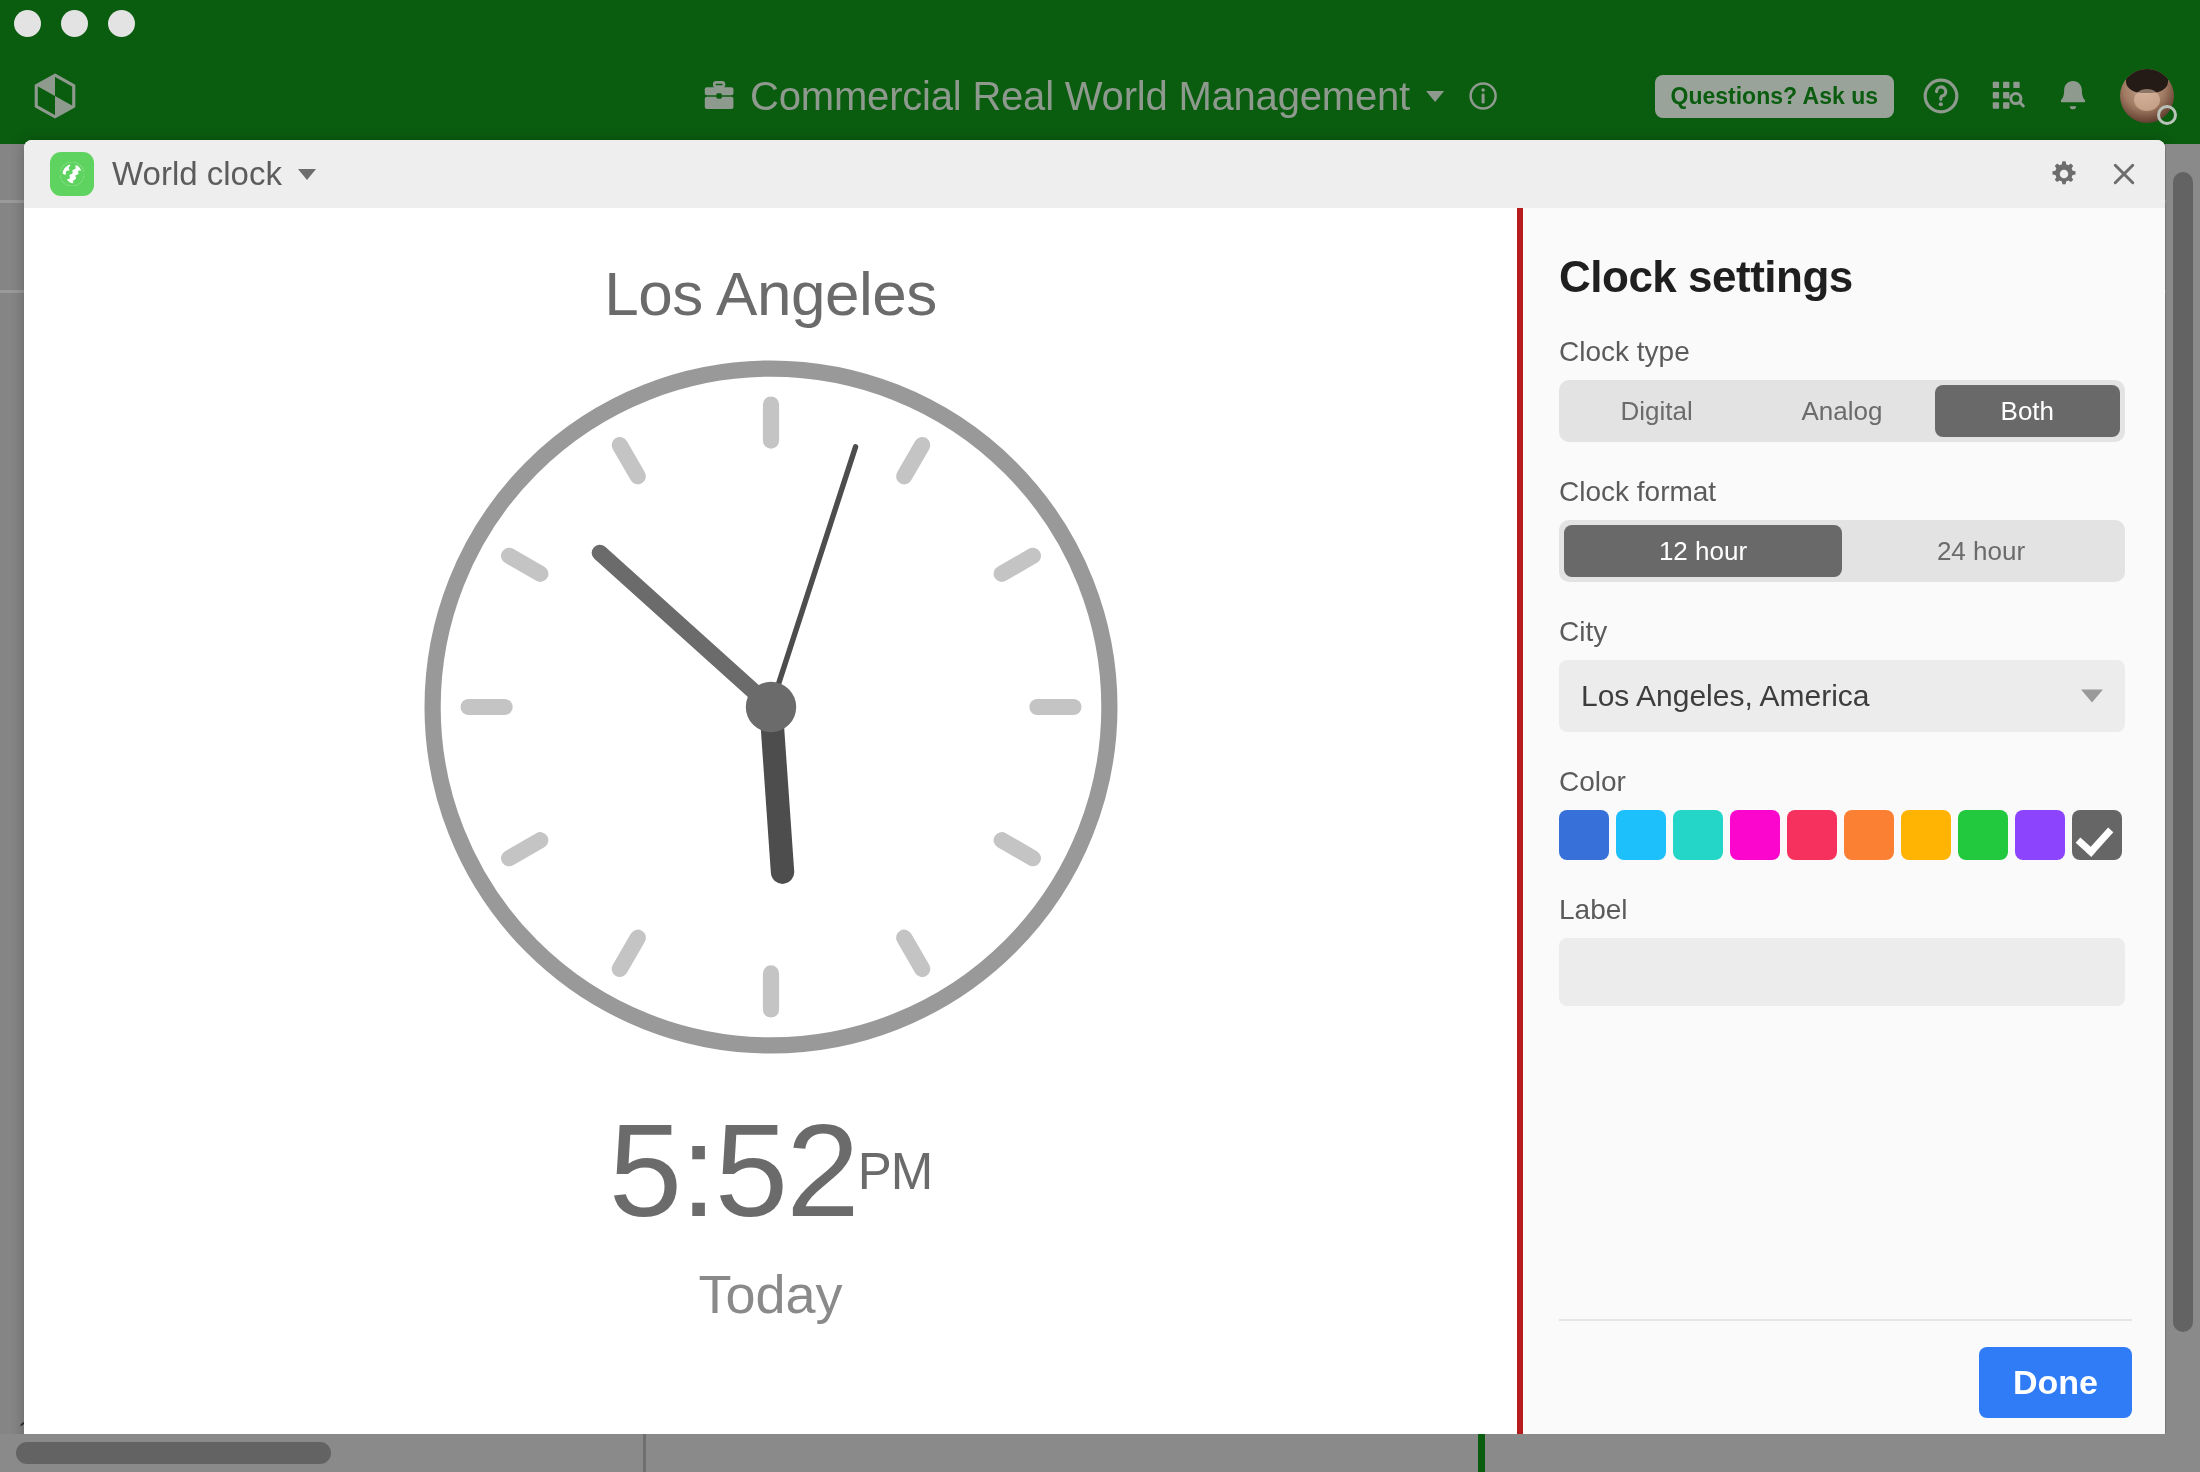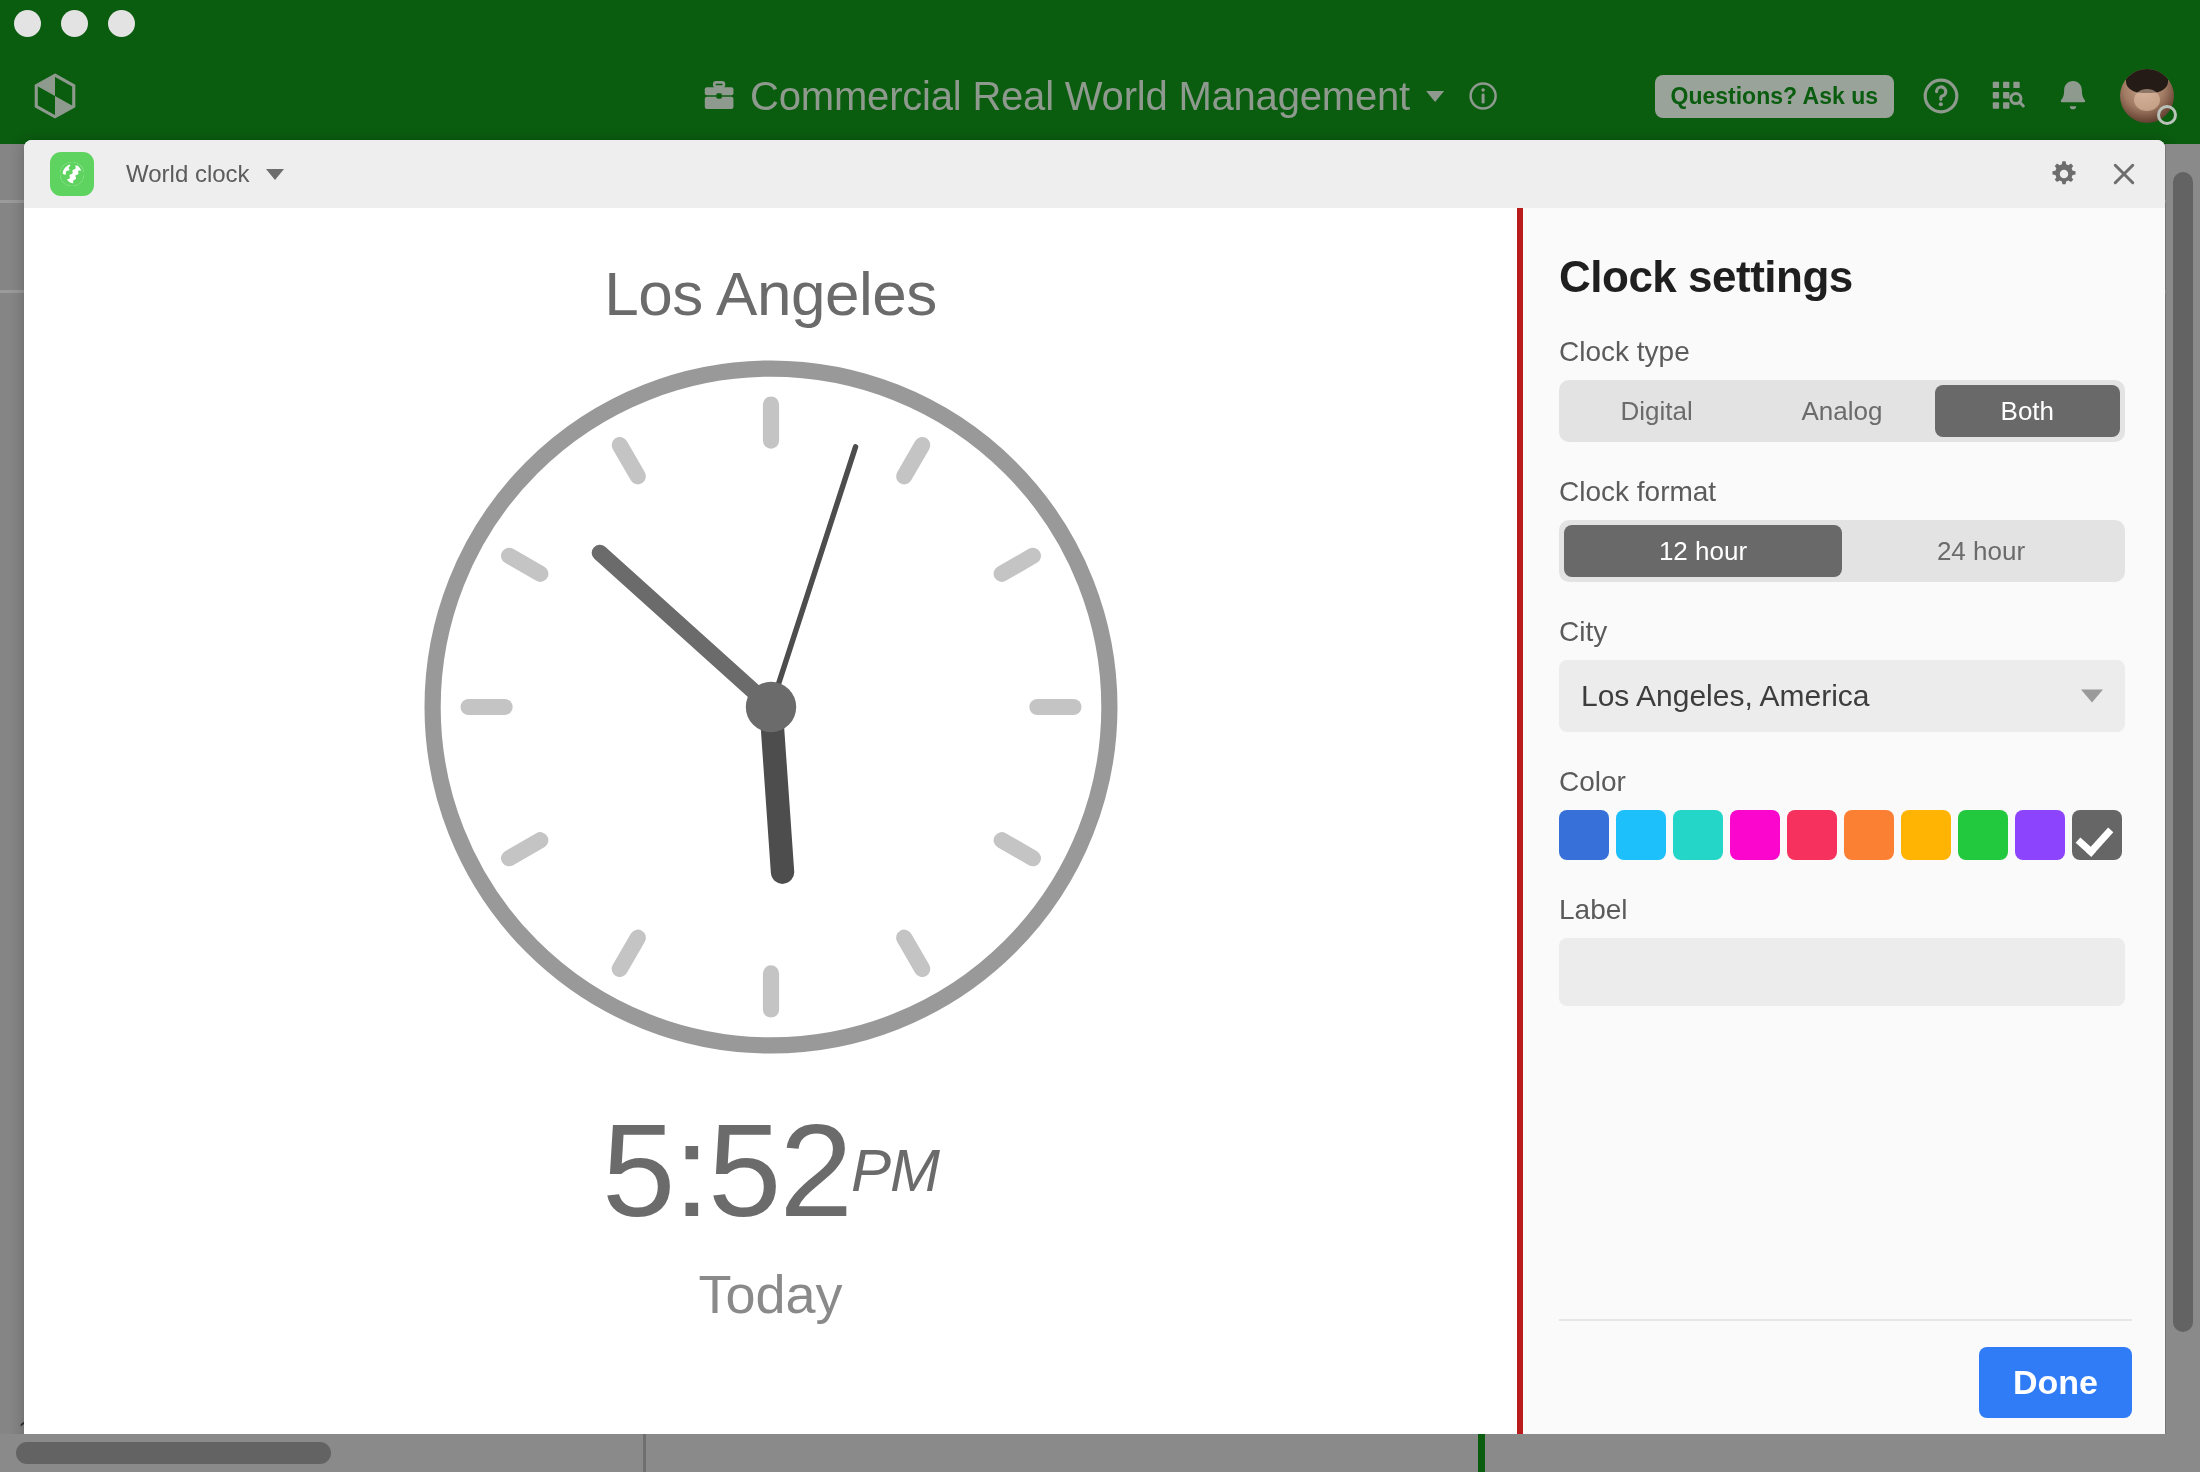--- a/index.html
+++ b/index.html
@@ -138,21 +138,21 @@
     position: relative;
   }
   .app-badge {
     width: 44px; height: 44px; border-radius: 11px;
     background: #5fd35f;
     display: flex; align-items: center; justify-content: center;
     flex: 0 0 auto;
   }
   .globe-svg { width: 32px; height: 32px; display: block; }
   .modal-title {
-    margin-left: 32px; color: #5c5c5c; font-size: 24px; font-weight: 400;
+    margin-left: 18px; color: #5c5c5c; font-size: 33px; font-weight: 400;
   }
   .modal-caret {
     margin-left: 16px; width: 0; height: 0;
     border-left: 9px solid transparent; border-right: 9px solid transparent;
     border-top: 11px solid #6d6d6d;
   }
   .modal-actions {
     position: absolute; right: 26px; top: 50%; transform: translateY(-50%);
     display: flex; align-items: center; gap: 30px;
   }
@@ -171,21 +171,21 @@
     color: #6b6b6b; font-size: 62px; font-weight: 400; letter-spacing: -0.5px;
   }
   .clock-wrap { margin-top: 18px; width: 720px; height: 720px; position: relative; }
   .clock-svg { width: 720px; height: 720px; display: block; }
   .digital-time {
     margin-top: 38px;
     color: #6b6b6b; font-weight: 400;
     display: flex; align-items: center; justify-content: center;
   }
   .dt-main { font-size: 132px; letter-spacing: -2px; line-height: 1; }
-  .dt-ampm { font-size: 60px; letter-spacing: -1px; line-height: 1; font-style: italic; }
+  .dt-ampm { font-size: 51px; letter-spacing: -1px; line-height: 1; }
   .day-label {
     margin-top: 26px; color: #8a8a8a; font-size: 54px; font-weight: 400;
   }
 
   
   .settings-pane {
     width: 648px; background: #fafafa;
     padding: 44px 40px 0 36px;
     position: relative;
     border-left: 6px solid #b91c1c;

